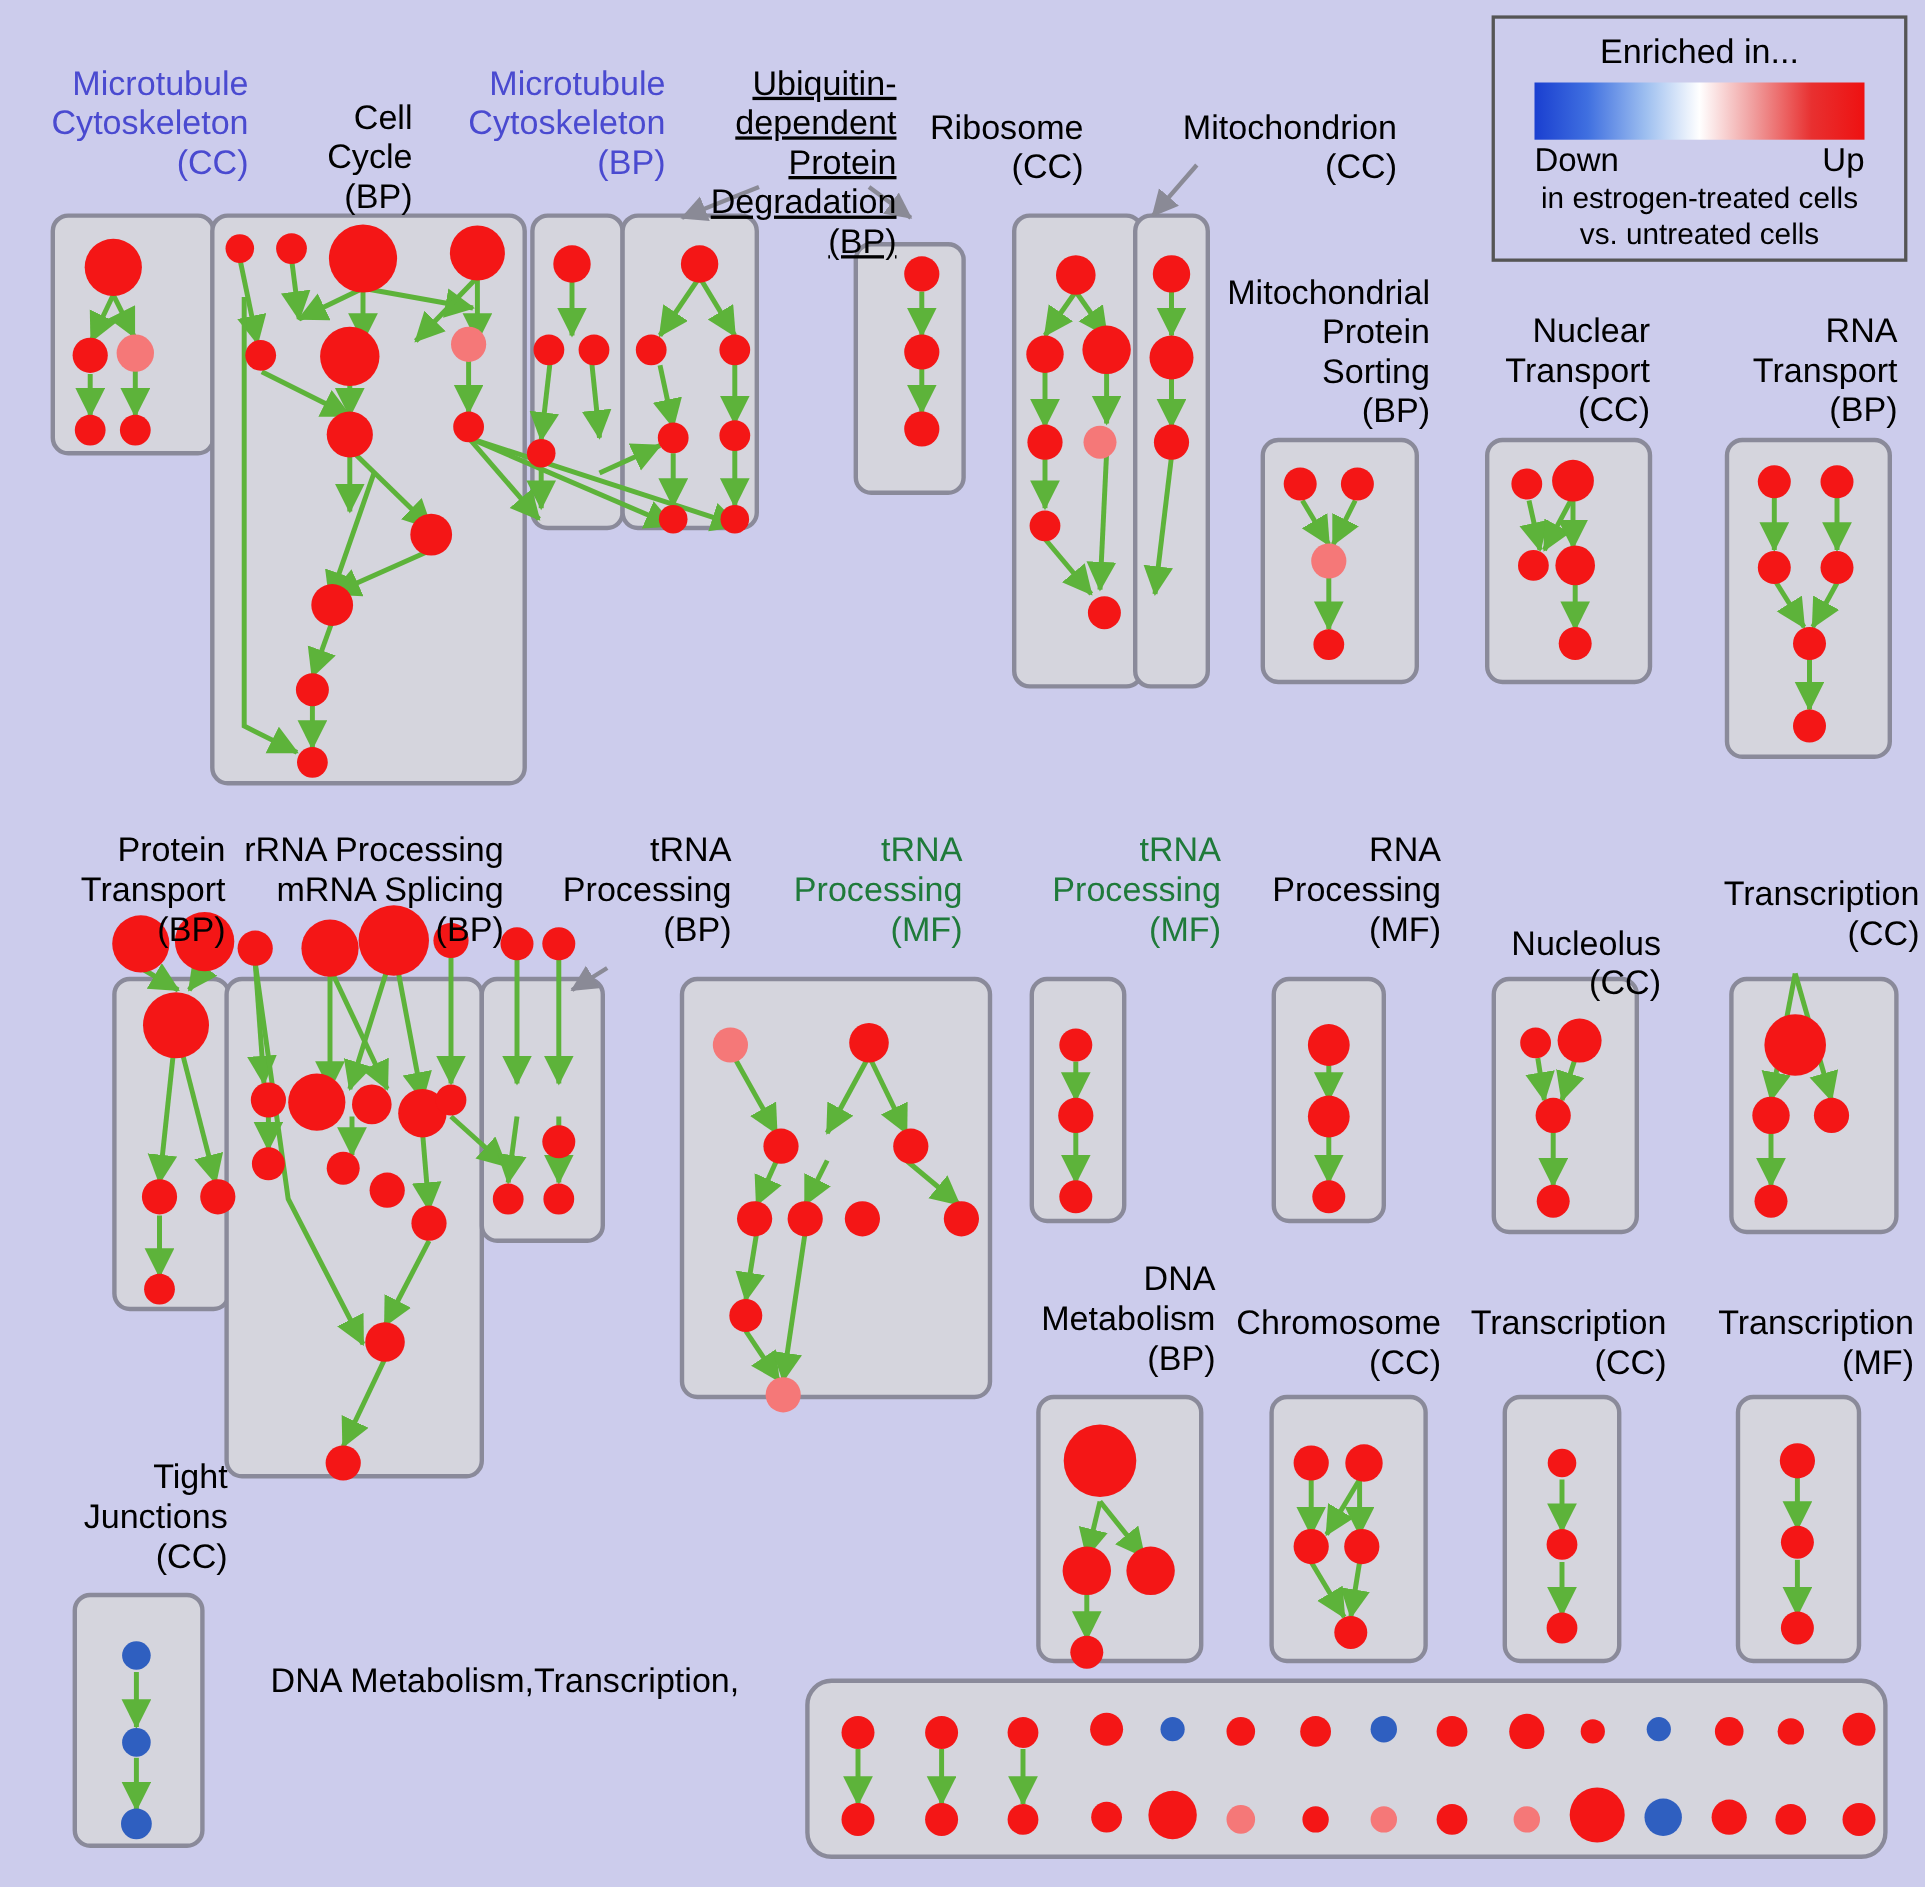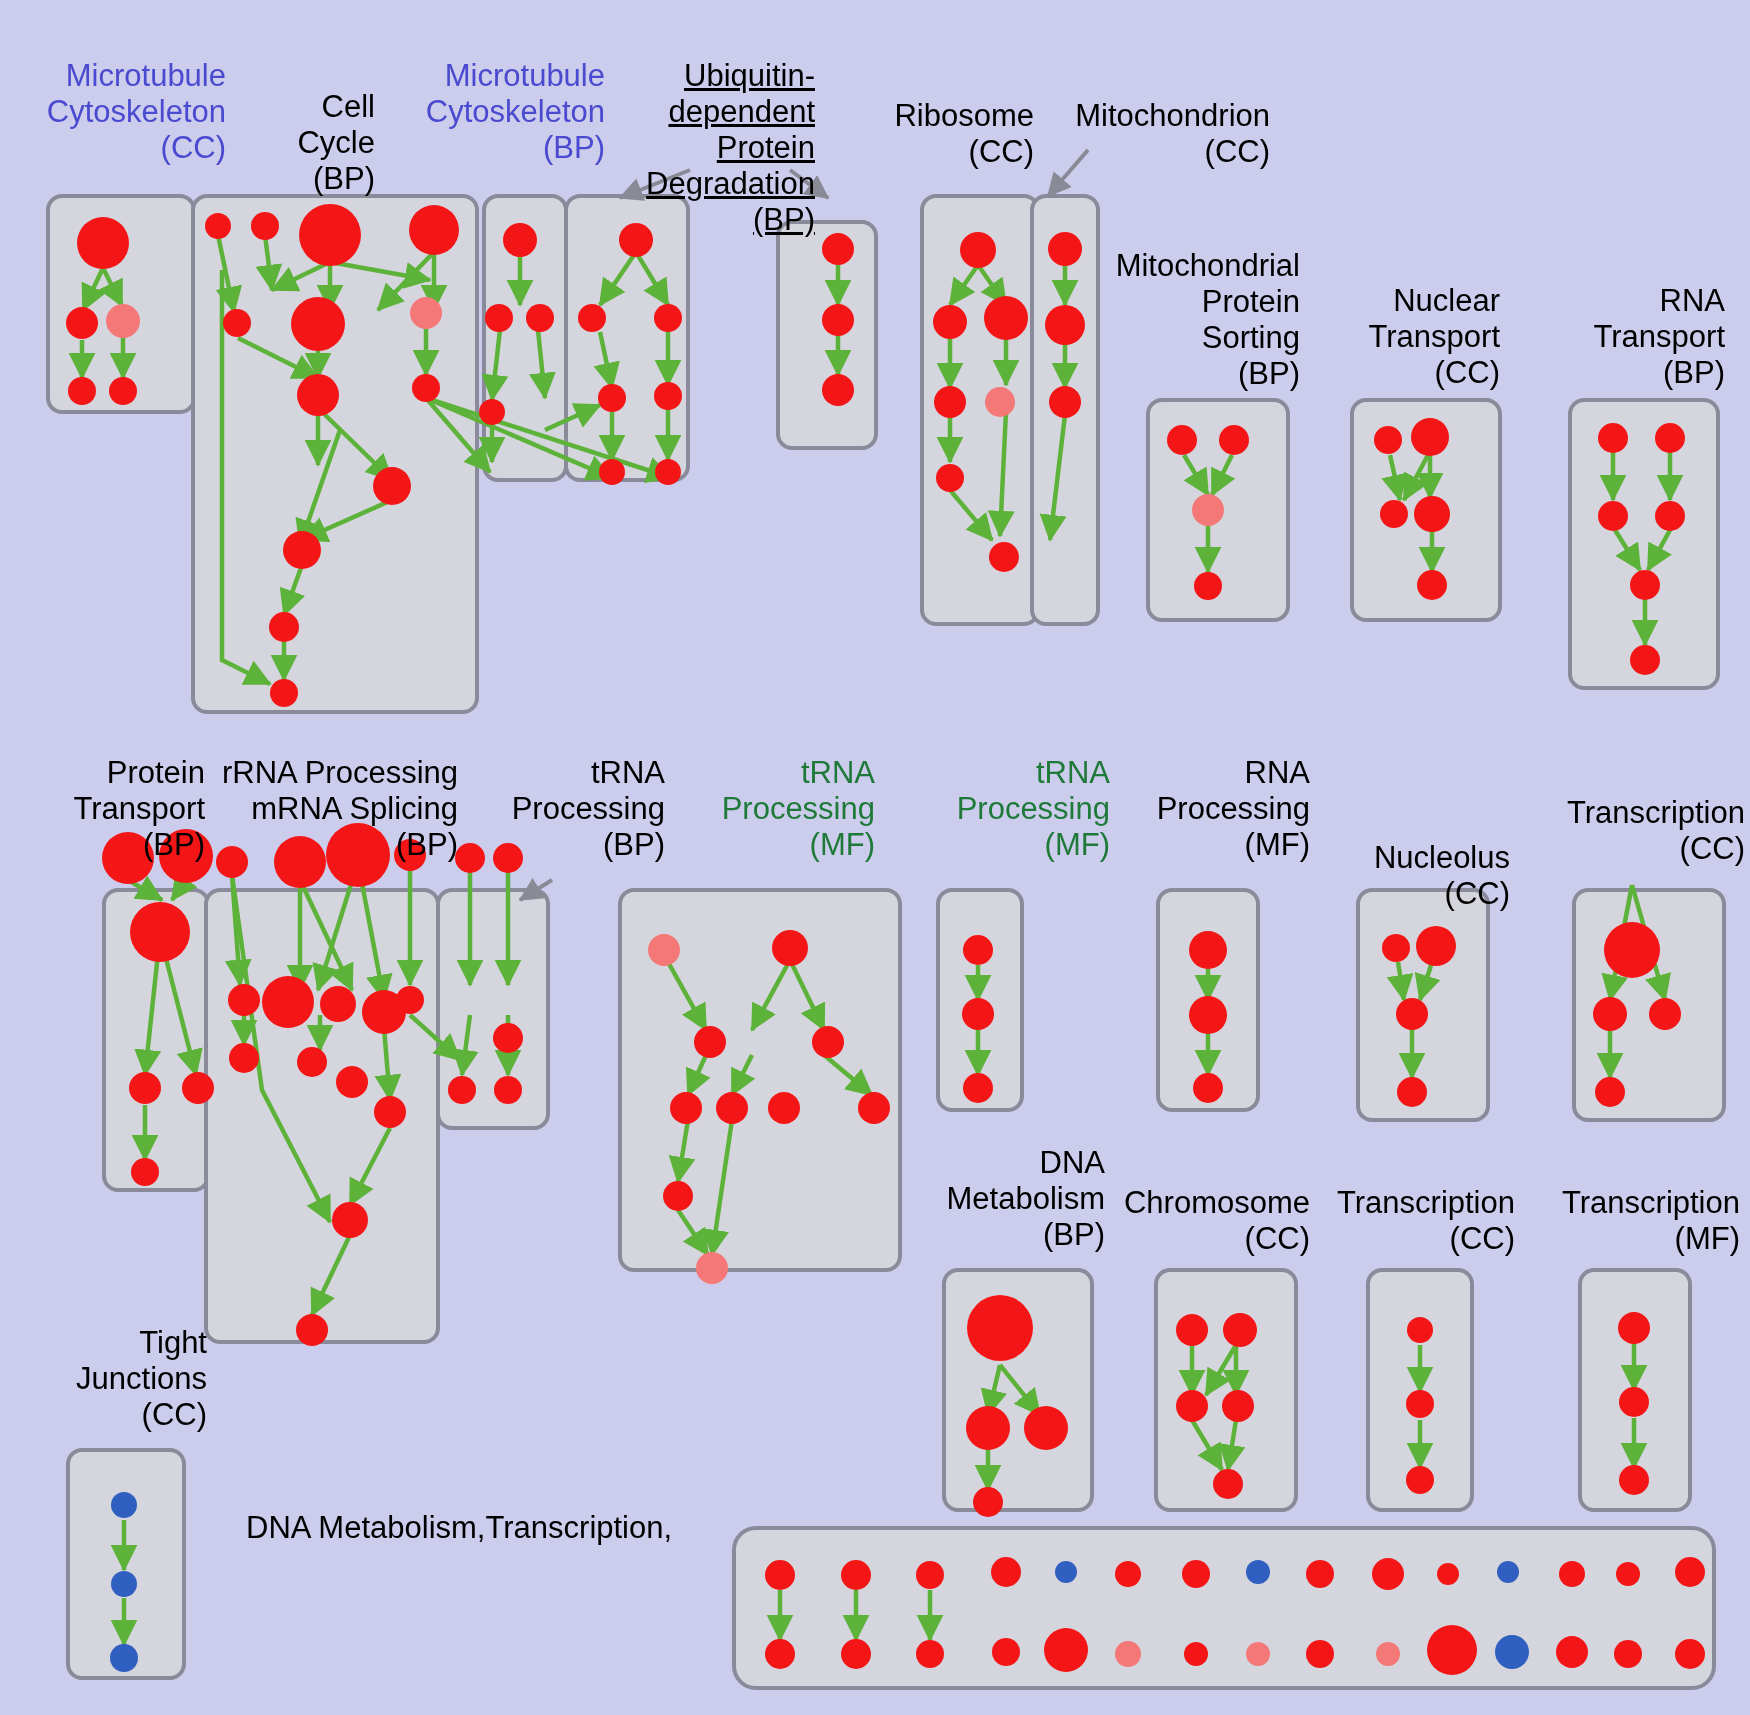--- a/index.html
+++ b/index.html
@@ -433,21 +433,21 @@
 Cycle
 (BP)</div>
   <div class="label blue" style="left:400px;top:58px;width:205px;">Microtubule
 Cytoskeleton
 (BP)</div>
   <div class="label" style="left:620px;top:58px;width:195px;text-decoration:underline;">Ubiquitin-
 dependent
 Protein
 Degradation
 (BP)</div>
-  <div class="label" style="left:864px;top:98px;width:170px;">Ribosome
+  <div class="label" style="left:815px;top:98px;width:170px;">Ribosome
 (CC)</div>
   <div class="label" style="left:1040px;top:98px;width:230px;">Mitochondrion
 (CC)</div>
   <div class="label" style="left:1085px;top:248px;width:215px;">Mitochondrial
 Protein
 Sorting
 (BP)</div>
   <div class="label" style="left:1325px;top:283px;width:175px;">Nuclear
 Transport
 (CC)</div>
@@ -492,14 +492,24 @@
 (CC)</div>
 
   <div class="multiline" style="left:246px;top:1430px;">
     <div>DNA Metabolism,Transcription,</div>
     
     
     
     
   </div>
 
+  <div class="legend">
+    <div class="title">Enriched in...</div>
+    <div class="bar"></div>
+    <div class="ends">
+      <span>Down</span>
+      <span>Up</span>
+    </div>
+    <div class="sub">in estrogen-treated cells</div>
+    <div class="sub">vs. untreated cells</div>
+  </div>
 
 </div>
 
 </body></html>

